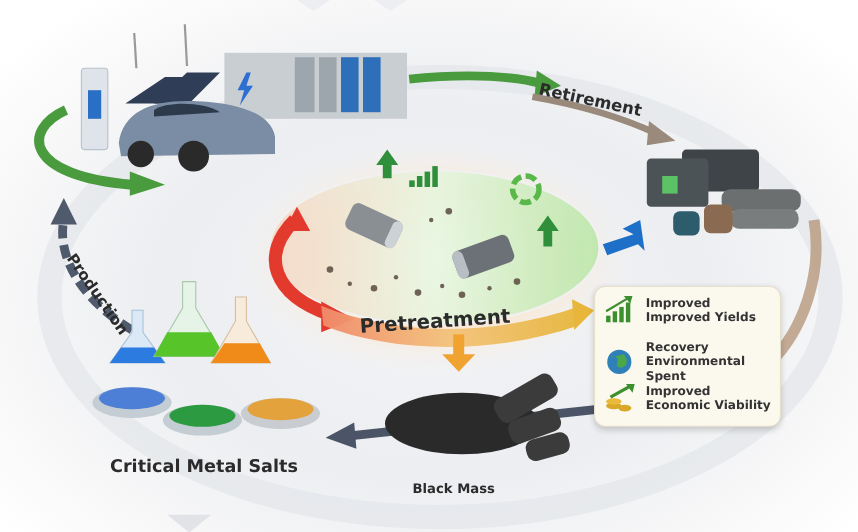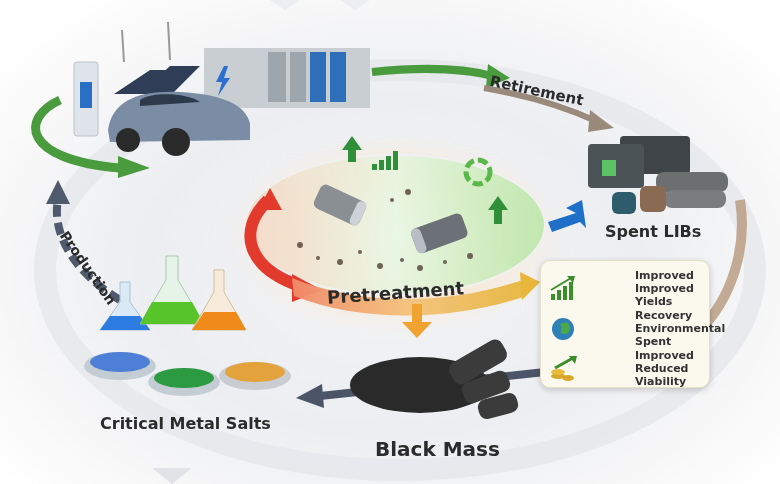--- a/index.html
+++ b/index.html
@@ -1,21 +1,21 @@
 <!DOCTYPE html>
 <html><head>
 <meta charset="utf-8">
 <style>
   html,body{margin:0;padding:0;}
   body{width:780px;height:484px;overflow:hidden;background:#ffffff;font-family:"DejaVu Sans","Liberation Sans",sans-serif;position:relative;}
   .canvas{position:absolute;left:0;top:0;width:780px;height:484px;background:radial-gradient(ellipse at 50% 55%,#f3f4f6 0%,#eceef1 45%,#f7f7f8 70%,#ffffff 90%);}
   .deco{position:absolute;}
   .label{position:absolute;color:#2b2b2b;font-weight:600;white-space:nowrap;}
   .benefits{position:absolute;left:540px;top:260px;width:168px;height:126px;background:#fbf8ee;border-radius:10px;border:1px solid #e6dfc9;box-shadow:0 2px 6px rgba(0,0,0,.18);}
-  .benefit{position:absolute;left:8px;display:flex;align-items:center;gap:48px;}
+  .benefit{position:absolute;left:8px;display:flex;align-items:center;}
   .benefit .ic{width:30px;height:26px;margin-right:8px;position:relative;}
   .benefit .txt{font-size:11px;line-height:13px;color:#333;font-weight:600;}
 </style>
 </head>
 <body>
 
 <div class="canvas">
 
   <svg class="deco" width="780" height="484" style="left:0;top:0">
     <defs>
@@ -148,23 +148,22 @@
     <ellipse cx="255" cy="376" rx="36" ry="14" fill="#c9cdd1"></ellipse>
     <ellipse cx="255" cy="372" rx="30" ry="10" fill="#e3a23c"></ellipse>
 
     <polygon points="152,468 192,468 172,484" fill="#e1e3e7"></polygon>
 
     <polygon points="270,0 300,0 285,10" fill="#eceef1"></polygon>
     <polygon points="340,0 370,0 355,10" fill="#eceef1"></polygon>
   </svg>
 
   <div class="label" style="left:492px;top:72px;font-size:15px;transform:rotate(12deg);transform-origin:left top;">Retirement</div>
-  <div class="label" style="left:605px;top:222px;font-size:16px;">Spent LIBs</div>
   <div class="label" style="left:327px;top:282px;font-size:18px;transform:rotate(-4deg);">Pretreatment</div>
-  <div class="label" style="left:375px;top:437px;font-size:20px;">Black Mass</div>
+  <div class="label" style="left:375px;top:437px;font-size:12px;">Black Mass</div>
   <div class="label" style="left:100px;top:414px;font-size:16px;text-align:center;">Critical Metal Salts</div>
   <div class="label" style="left:70px;top:228px;font-size:14px;transform:rotate(55deg);transform-origin:left top;">Production</div>
 
   <div class="benefits">
     <div class="benefit" style="top:8px">
       <span class="ic">
         <svg width="30" height="26">
             <rect x="2" y="18" width="4" height="6" fill="#3b8f2c"></rect>
             <rect x="8" y="14" width="4" height="10" fill="#3b8f2c"></rect>
             <rect x="14" y="10" width="4" height="14" fill="#3b8f2c"></rect>
@@ -187,17 +186,17 @@
     <div class="benefit" style="top:88px">
       <span class="ic">
         <svg width="30" height="26">
             <ellipse cx="9" cy="20" rx="7" ry="3" fill="#d9a828"></ellipse>
             <ellipse cx="9" cy="16" rx="7" ry="3" fill="#e8b93a"></ellipse>
             <ellipse cx="19" cy="22" rx="6" ry="3" fill="#d9a828"></ellipse>
             <path d="M6,12 L24,2" stroke="#3b8f2c" stroke-width="3"></path>
             <polygon points="20,0 28,0 26,8" fill="#3b8f2c"></polygon>
           </svg>
       </span>
-      <span class="txt"><span>Improved</span><br><span>Reduced Viability</span></span>
+      <span class="txt"><span>Improved</span><br><span>Economic Viability</span></span>
     </div>
   </div>
 
 </div>
 
 </body></html>

